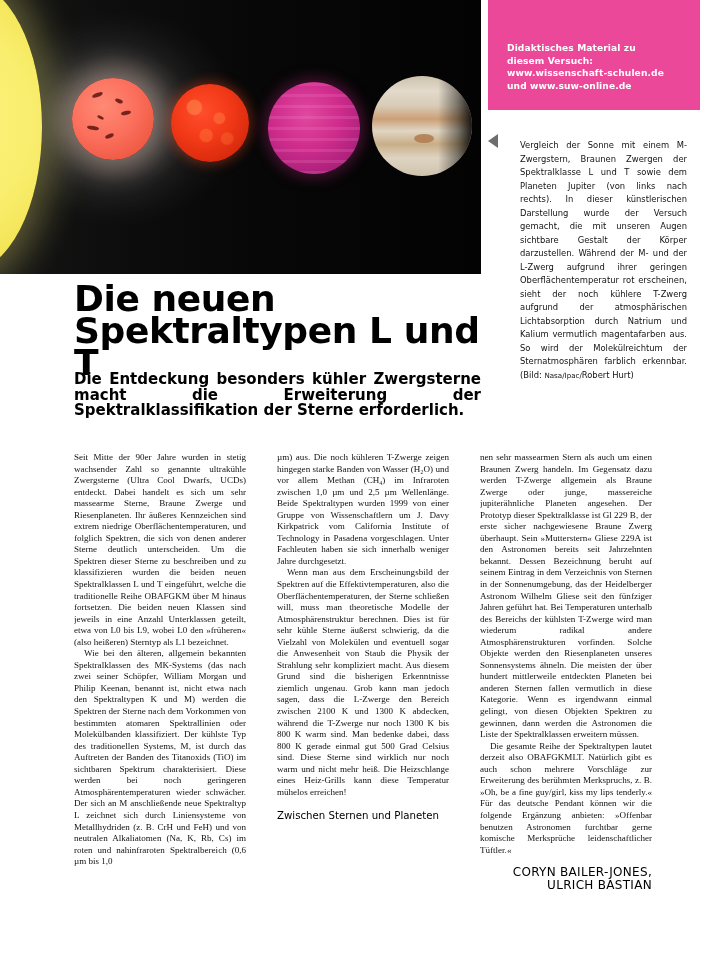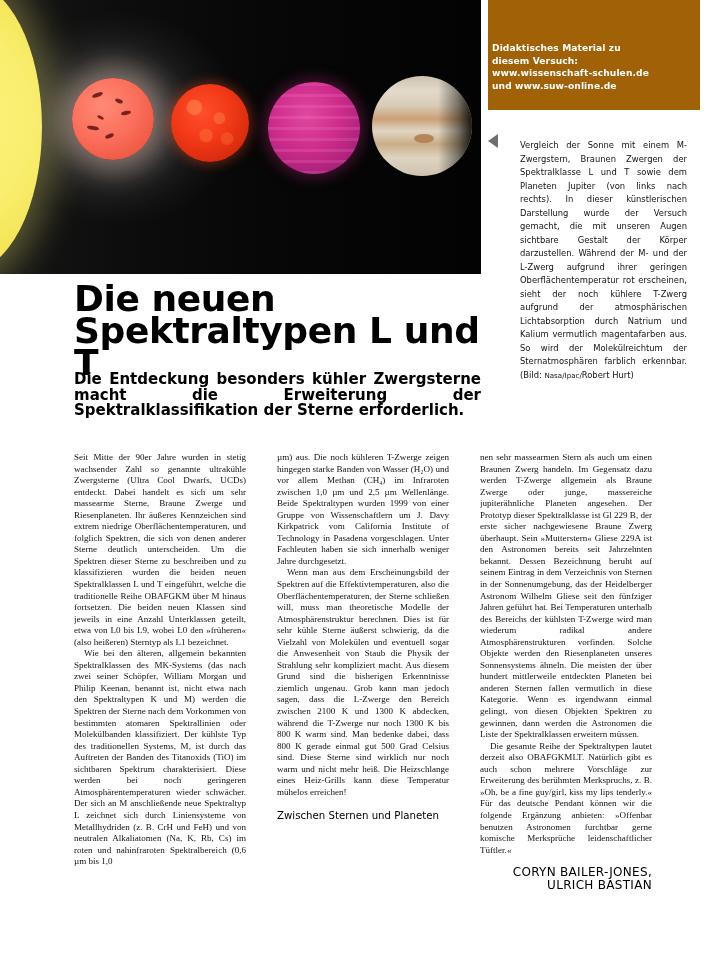--- a/index.html
+++ b/index.html
@@ -75,23 +75,23 @@
     background:linear-gradient(270deg, rgba(0,0,0,0.88) 0%, rgba(0,0,0,0.45) 14%, rgba(0,0,0,0) 34%);
   }
   .grs{
     position:absolute; left:42%; top:58%; width:20px; height:9px;
     border-radius:50%; background:#b07a4e; opacity:.85;
   }
 
   
   .didaktik{
     position:absolute; left:488px; top:0; width:212px; height:110px;
-    background:#a16207;
+    background:#ec4899;
     box-sizing:border-box;
-    padding:42px 16px 0 4px;
+    padding:42px 16px 0 19px;
   }
   .didaktik p{
     margin:0; color:#ffffff;
     font-family:"DejaVu Sans", sans-serif;
     font-weight:bold;
     font-size:9.1px; line-height:12.6px;
     letter-spacing:0.1px;
   }
 
   

